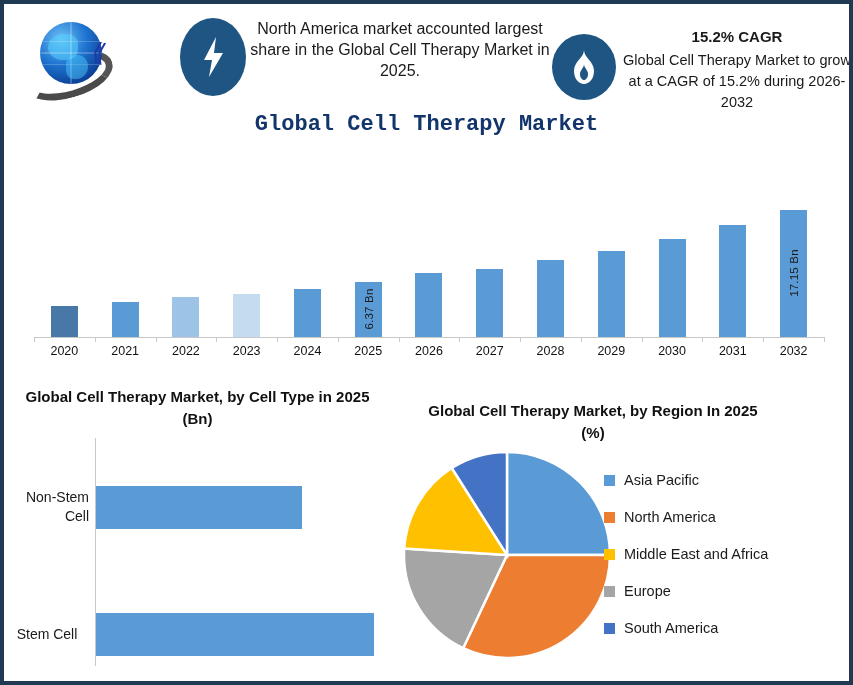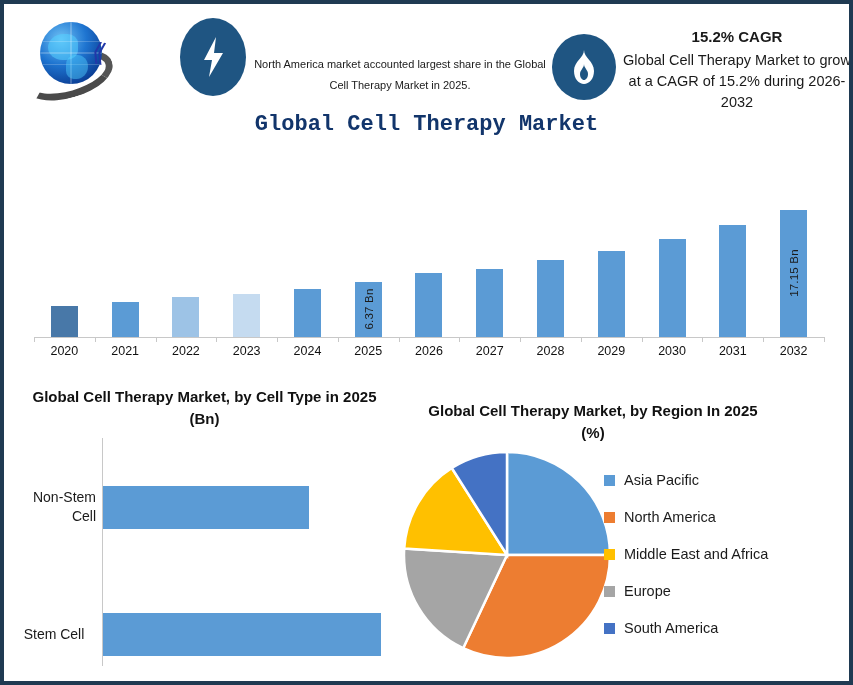--- a/index.html
+++ b/index.html
@@ -69,21 +69,21 @@
     position: absolute; border-radius: 50%;
     background: #1f5582;
     display: flex; align-items: center; justify-content: center;
   }
   #bolt-circle { left: 176px; top: 14px; width: 66px; height: 78px; border-radius: 50%; }
   #flame-circle { left: 548px; top: 30px; width: 64px; height: 66px; }
 
   .hdr-text { position: absolute; text-align: center; color: #1a1a1a; }
   #hdr-text-left {
     left: 246px; top: 14px; width: 300px;
-    font-size: 11px; line-height: 21px; margin-top: 36px;
+    font-size: 16px; line-height: 21px;
   }
   #hdr-text-right { left: 614px; top: 22px; width: 238px; font-size: 14.5px; line-height: 21px; }
   #cagr-value { font-weight: bold; font-size: 15px; display: block; margin-bottom: 3px; }
 
   #main-title {
     position: absolute; left: 0; top: 108px; width: 845px;
     text-align: center;
     font-family: Liberation Mono, monospace;
     font-size: 22px; font-weight: bold; color: #12356b;
   }
@@ -116,21 +116,21 @@
     font-size: 11.5px; color: #1b1b1b; white-space: nowrap;
     transform: rotate(-90deg); transform-origin: center;
     letter-spacing: .2px;
   }
   .col-xlabel {
     position: absolute; top: 192px; text-align: center;
     font-size: 12.5px; color: #111;
   }
 
   
-  #hbar-block { position: absolute; left: 8px; top: 382px; width: 400px; height: 295px; }
+  #hbar-block { position: absolute; left: 1px; top: 382px; width: 400px; height: 295px; }
   #hbar-title {
     position: absolute; left: 10px; top: 0; width: 365px; text-align: center;
     font-size: 15px; font-weight: bold; color: #111; line-height: 22px;
   }
   #hbar-plot { position: absolute; left: 0; top: 52px; width: 380px; height: 232px; }
   #hbar-axis {
     position: absolute; left: 90px; top: 0; width: 1px; height: 228px; background: #c8c8c8;
   }
   .hbar-row { position: absolute; left: 91px; height: 43px; }
   .hbar-fill { height: 100%; background: #5b9bd5; }

